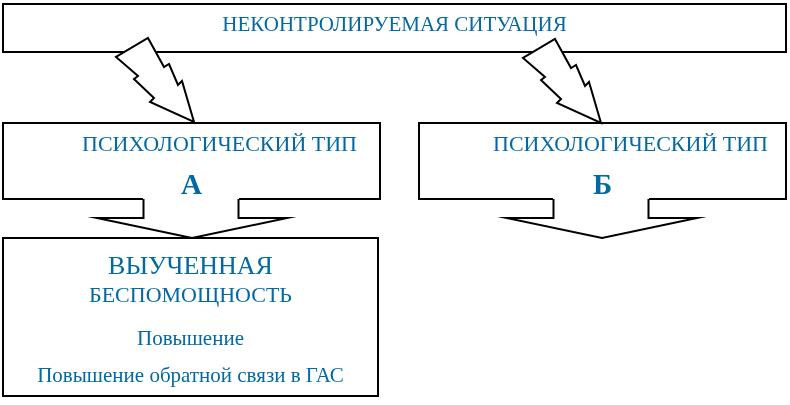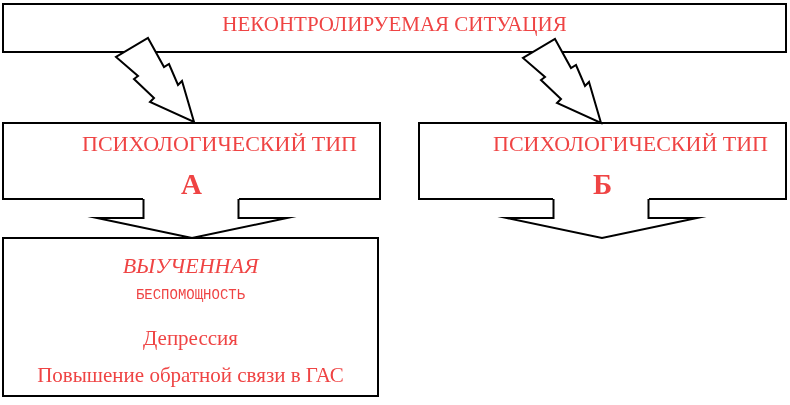--- a/index.html
+++ b/index.html
@@ -1,20 +1,20 @@
 <!DOCTYPE html>
 <html><head>
 <meta charset="utf-8">
 <style>
   html,body{margin:0;padding:0;background:#ffffff;}
   .canvas{
     position:relative;
     width:790px;height:405px;
     background:#ffffff;
-    color:#ef4444;
+    color:#0369a1;
     font-family:"Liberation Serif","DejaVu Serif",serif;
     overflow:hidden;
   }
   .box{
     position:absolute;
     background:#ffffff;
     border:2px solid #000000;
     box-sizing:border-box;
   }
   .box-top   {left:2px;  top:3px;   width:785px; height:50px;}
@@ -24,22 +24,22 @@
   .box-bot-b {left:419px;top:237px; width:369px; height:160px;}
 
   .line{
     position:absolute;left:0;width:100%;
     text-align:center;white-space:nowrap;
     line-height:26px;
   }
   .t-title {top:6px; font-size:21px;}
   .m-title {top:7px; font-size:22px;margin-left:28px;}
   .m-letter{top:44px;font-size:29px;line-height:32px;font-weight:bold;}
-  .b-h1    {top:14px;font-size:22px;font-style:italic;}
-  .b-h2    {top:43px;font-size:14px;font-family:Liberation Mono, monospace;}
+  .b-h1    {top:14px;font-size:26px;}
+  .b-h2    {top:43px;font-size:22px;}
   .b-i1    {top:86px;font-size:21px;}
   .b-i2    {top:123px;font-size:21px;}
 
   .overlay{
     position:absolute;left:0;top:0;
     pointer-events:none;
   }
   .shape{
     fill:#ffffff;
     stroke:#000000;
@@ -63,21 +63,21 @@
   </div>
 
   <div class="box box-mid-b">
     <div class="line m-title">ПСИХОЛОГИЧЕСКИЙ ТИП</div>
     <div class="line m-letter">Б</div>
   </div>
 
   <div class="box box-bot-a">
     <div class="line b-h1">ВЫУЧЕННАЯ</div>
     <div class="line b-h2">БЕСПОМОЩНОСТЬ</div>
-    <div class="line b-i1">Депрессия</div>
+    <div class="line b-i1">Повышение</div>
     <div class="line b-i2">Повышение обратной связи в ГАС</div>
   </div>
 
 
   <svg class="overlay" width="790" height="405" viewBox="0 0 790 405">
 
     <path class="shape" d="M148,38 L164,67 L169,64 L178,85 L182,81 L194,122 L150,102 L154,98 L134,79 L138,76 L116,57 Z"></path>
 
     <path class="shape" transform="translate(407,1)" d="M148,38 L164,67 L169,64 L178,85 L182,81 L194,122 L150,102 L154,98 L134,79 L138,76 L116,57 Z"></path>
 

